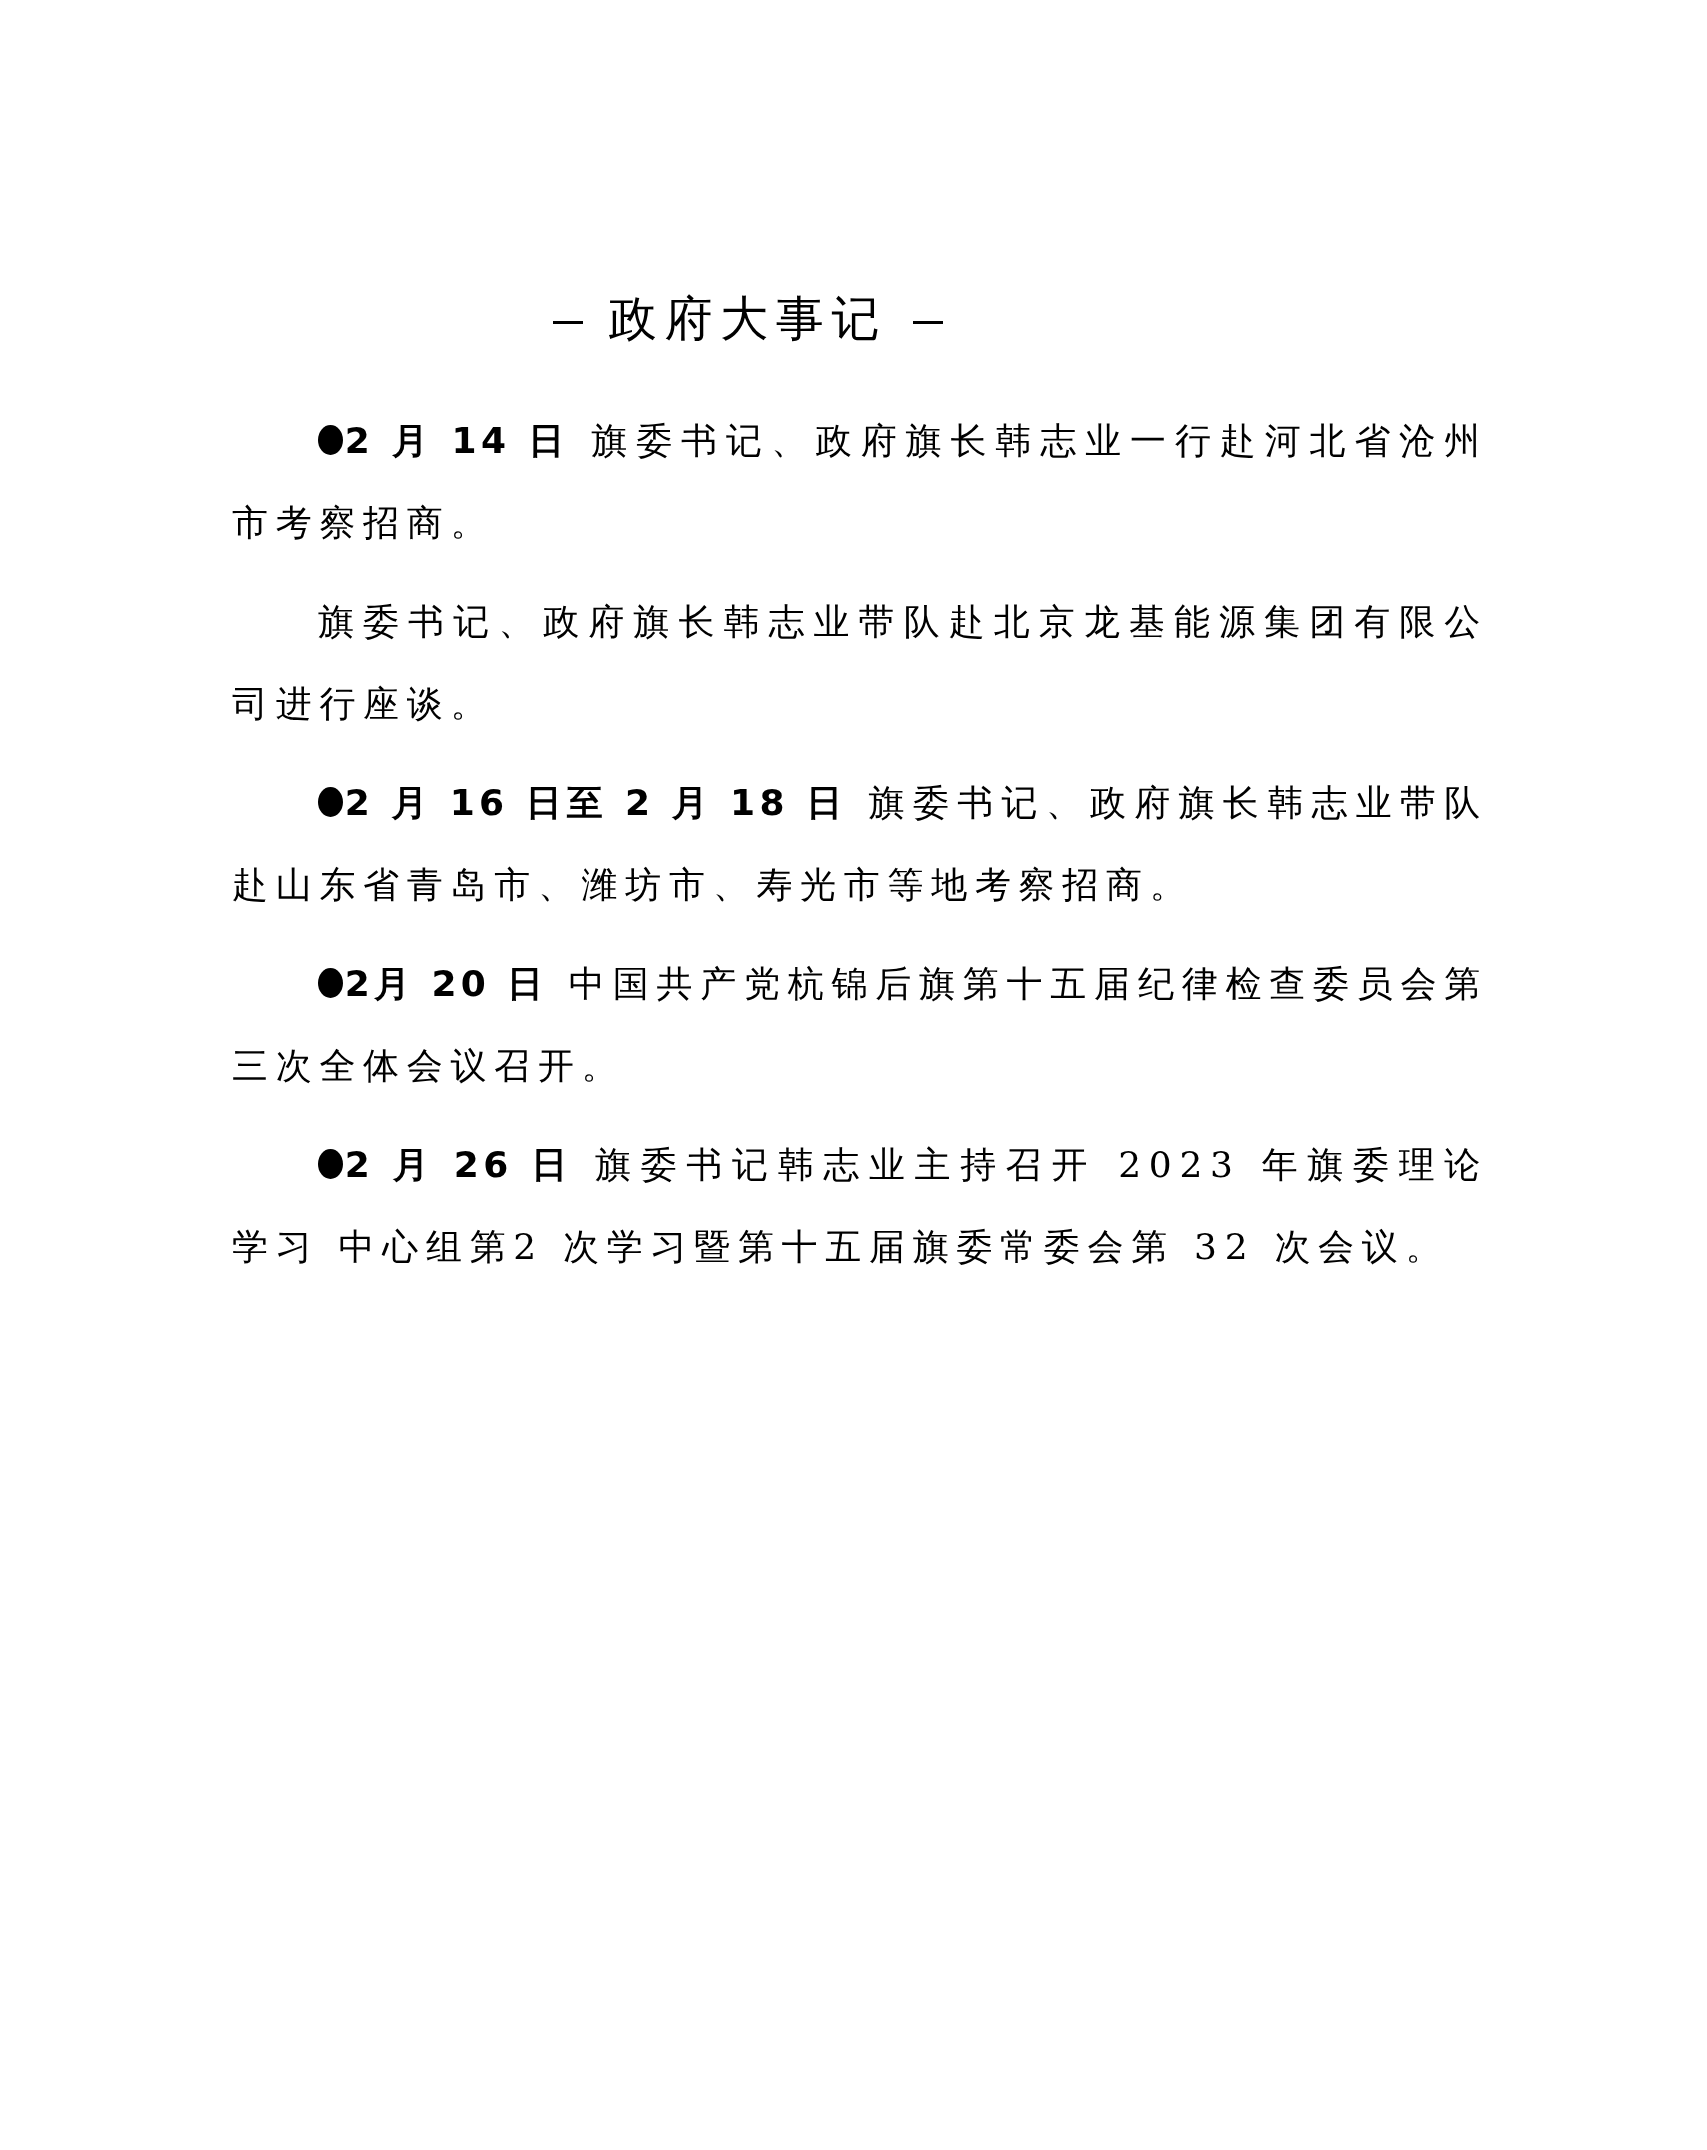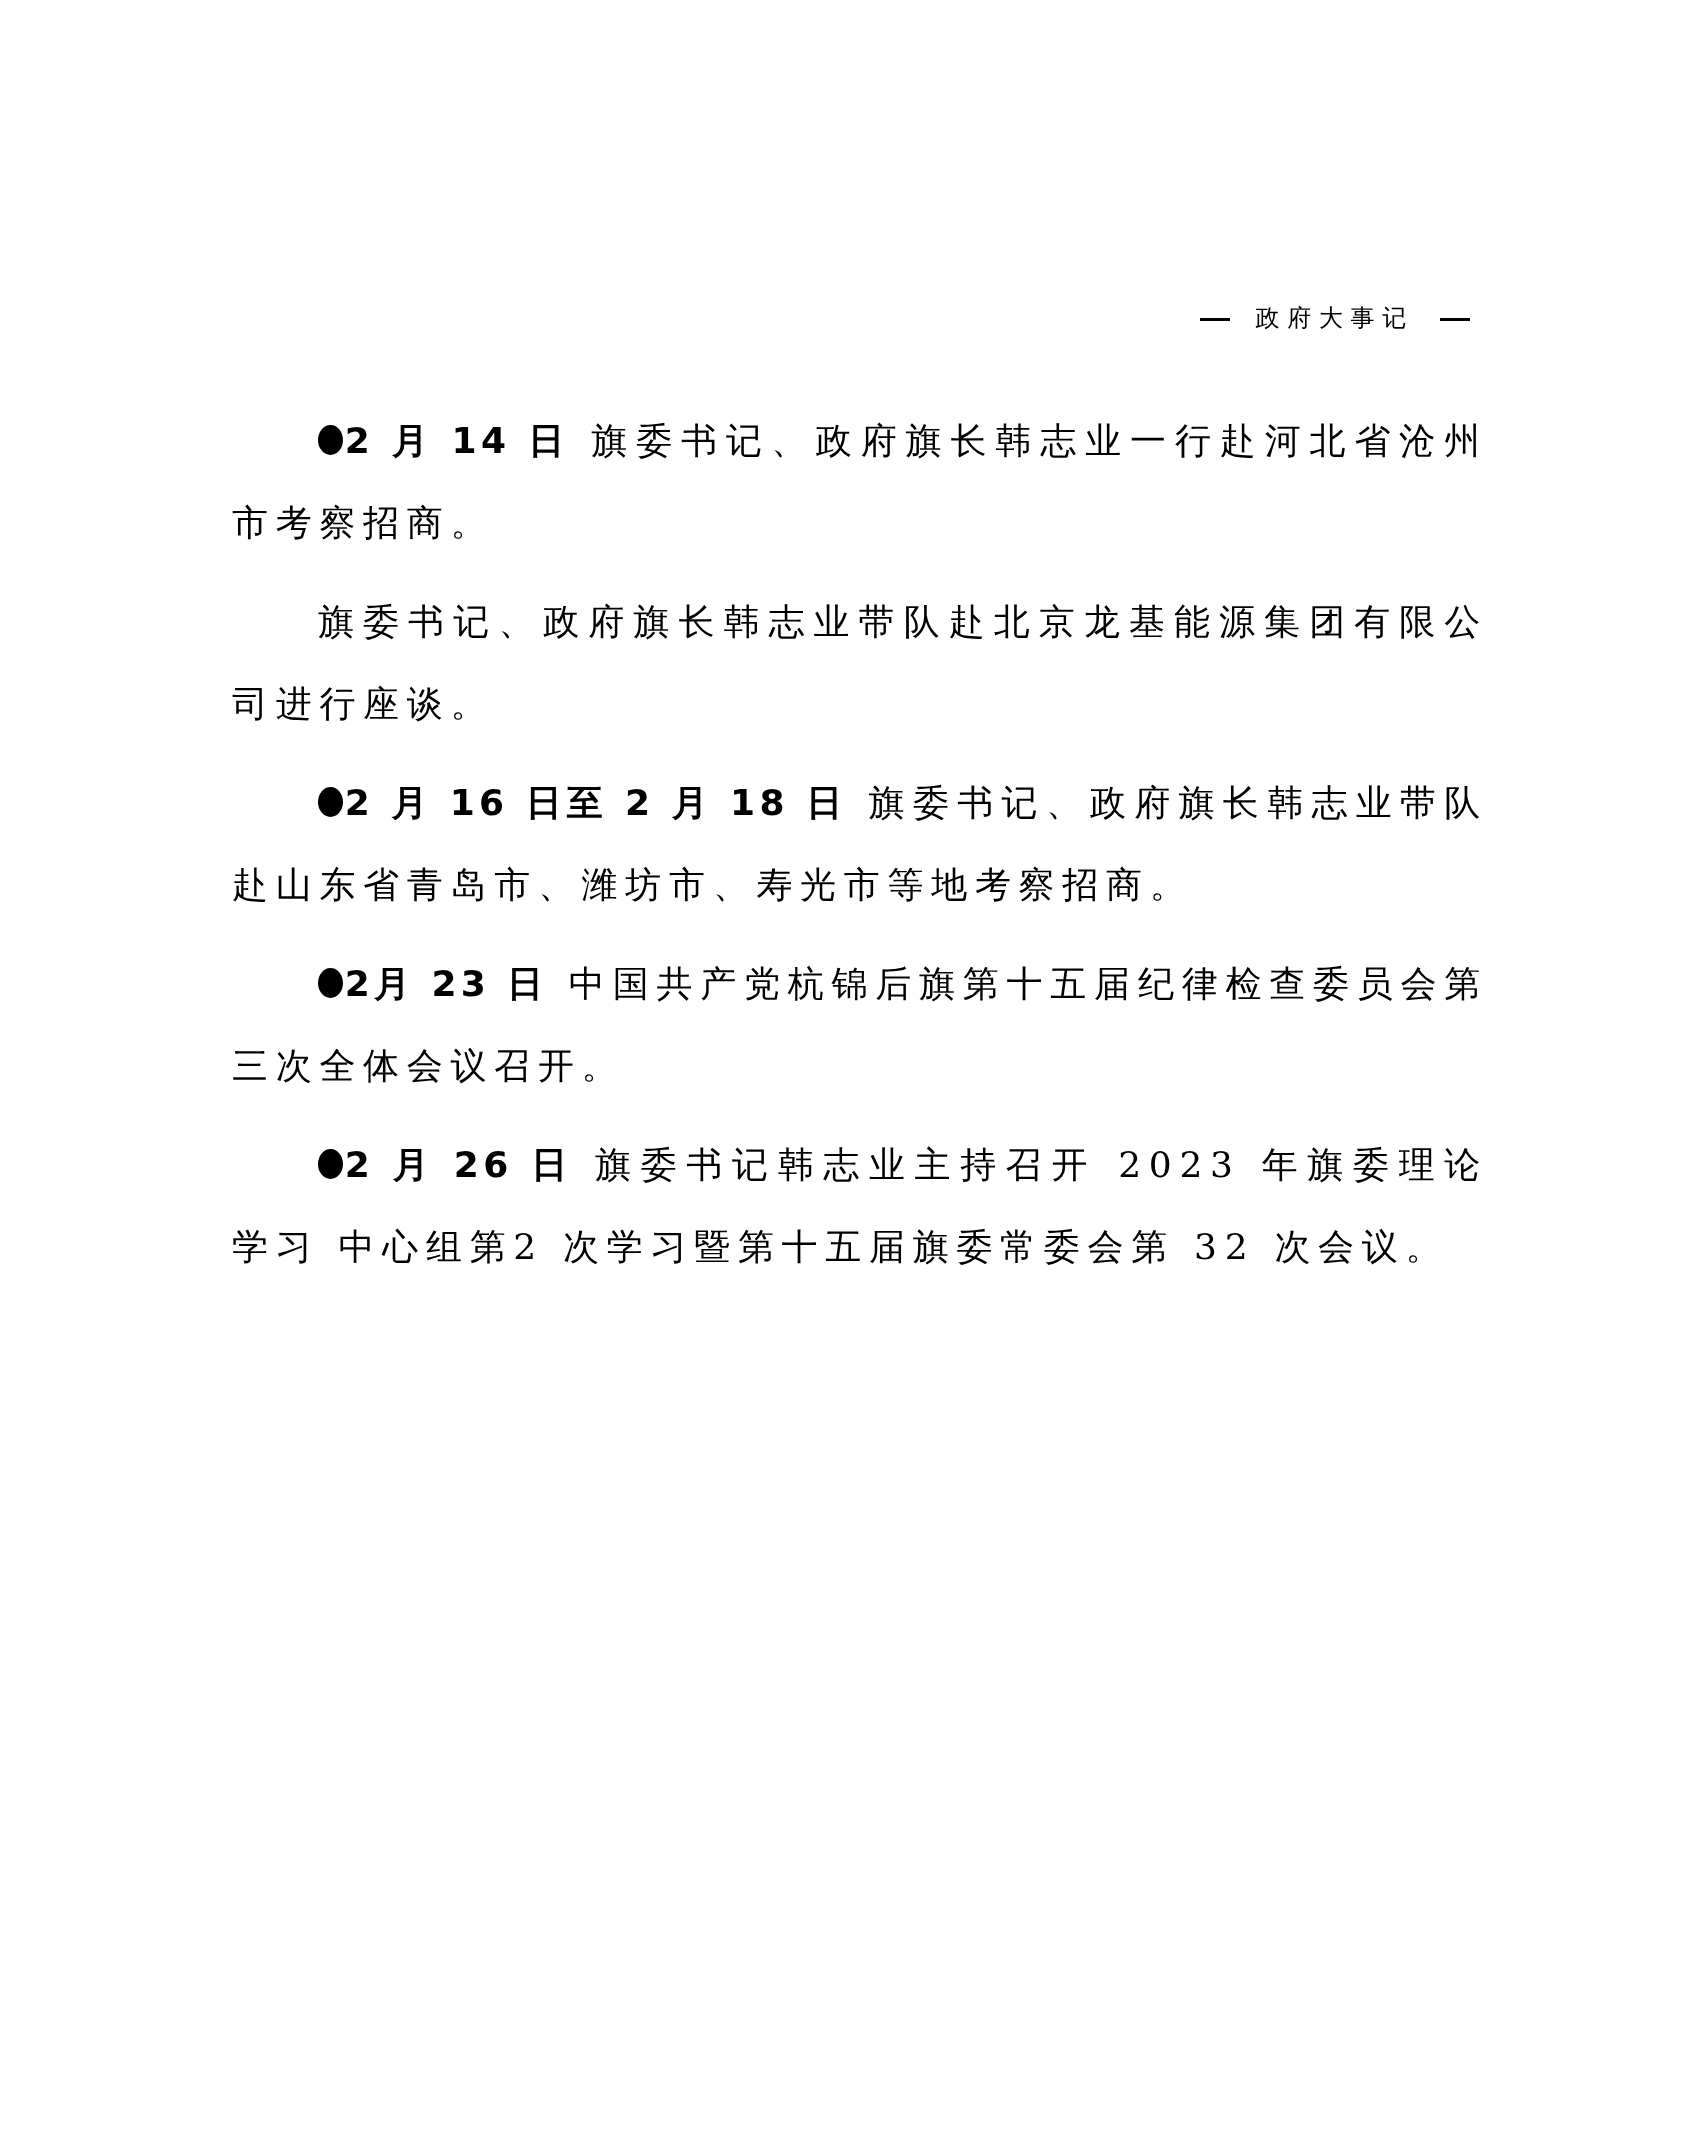--- a/index.html
+++ b/index.html
@@ -13,22 +13,22 @@
       position: relative;
       overflow: hidden;
       color: #000000;
       font-family: "DejaVu Serif", "Liberation Serif", serif;
     }
     .page-header {
       position: absolute;
       top: 292px;
       left: 0;
       width: 1496px;
-      text-align: right;
-      font-size: 24px;
+      text-align: center;
+      font-size: 48px;
       letter-spacing: 7.7px;
       line-height: 52px;
     }
     .page-header .dash {
       display: inline-block;
       width: 30px;
       height: 3.4px;
       background: #000;
       vertical-align: middle;
       margin: 0 26px;
@@ -77,18 +77,18 @@
 <div class="content">
   <p class="entry"><span class="bullet"></span><span class="date">2 月 14 日</span><span>旗委书记、政府旗长韩志业一行赴河北省沧州市考察招商。</span></p>
 
 
   <p class="entry"><span>旗委书记、政府旗长韩志业带队赴北京龙基能源集团有限公司进行座谈。</span></p>
 
   <p class="entry"><span class="bullet"></span><span class="date">2 月 16 日至 2 月 18 日</span><span>旗委书记、政府旗长韩志业带队赴山东省青岛市、潍坊市、寿光市等地考察招商。</span></p>
 
 
 
-  <p class="entry"><span class="bullet"></span><span class="date">2月 23 日</span><span>中国共产党杭锦后旗第十五届纪律检查委员会第三次全体会议召开。</span></p>
+  <p class="entry"><span class="bullet"></span><span class="date">2月 20 日</span><span>中国共产党杭锦后旗第十五届纪律检查委员会第三次全体会议召开。</span></p>
 
   <p class="entry"><span class="bullet"></span><span class="date">2 月 26 日</span><span>旗委书记韩志业主持召开 2023 年旗委理论学习 中心组第2 次学习暨第十五届旗委常委会第 32 次会议。</span></p>
 
 </div>
 
 
 </body></html>

